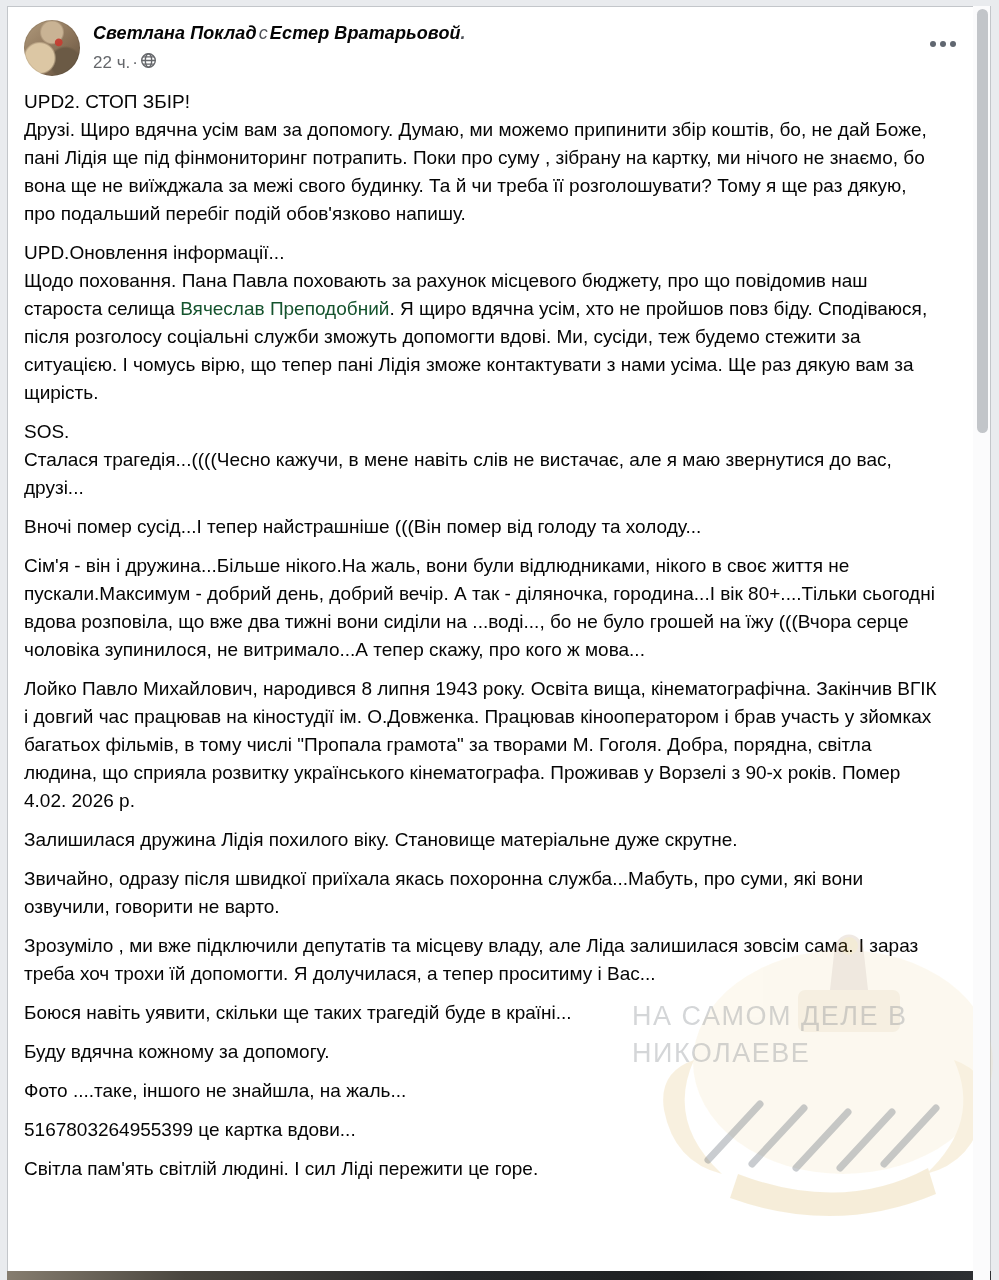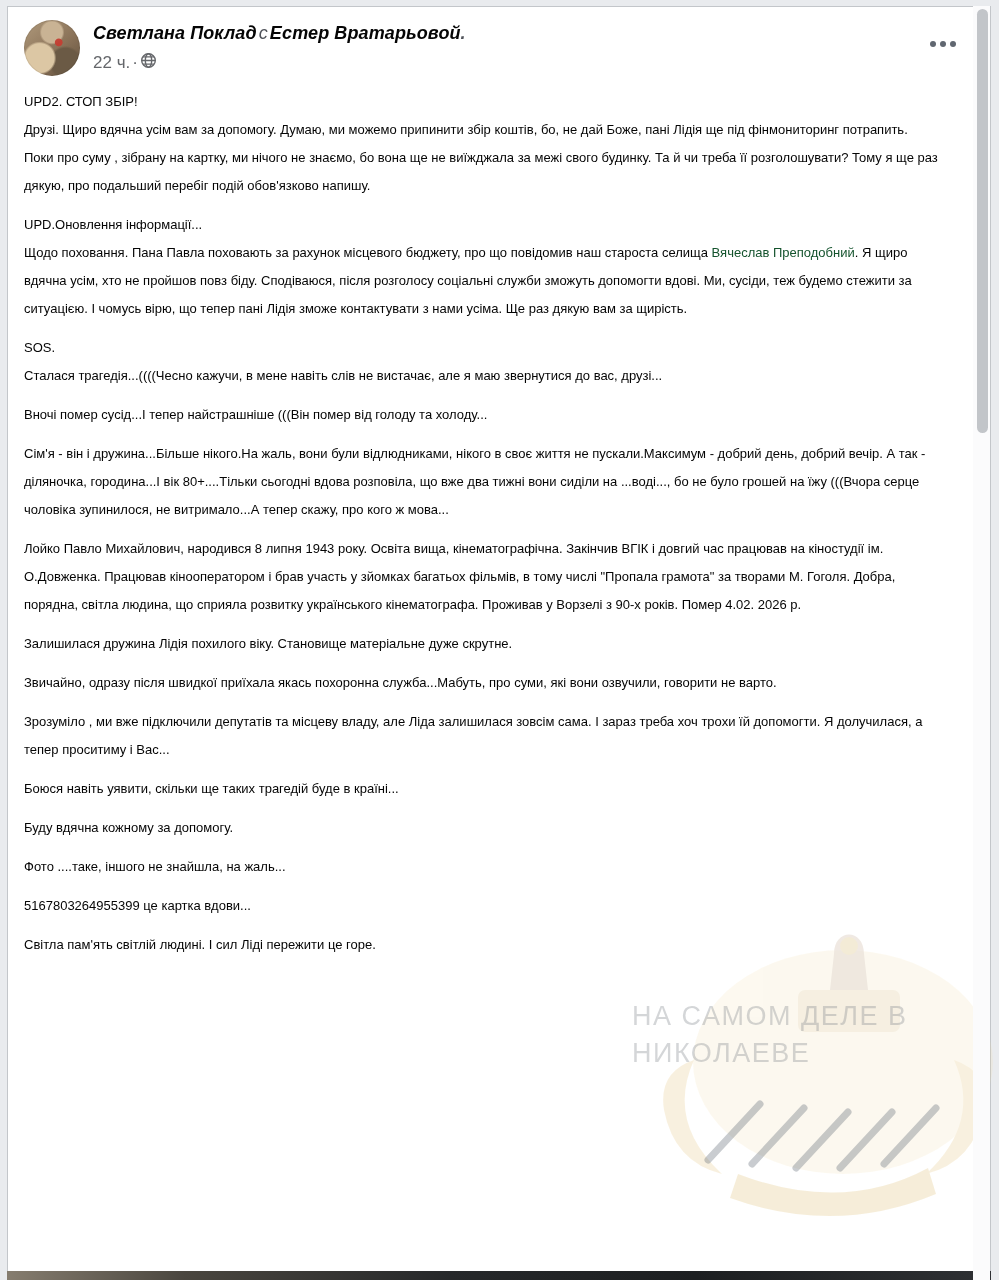--- a/index.html
+++ b/index.html
@@ -44,21 +44,21 @@
     position:absolute;right:28px;top:24px;
     display:flex;gap:4px;align-items:center;
     padding:10px 6px;cursor:pointer;border-radius:6px;
   }
   .options .dot{width:6px;height:6px;border-radius:50%;background:#606770;}
 
   
   .post-text{
     position:relative;z-index:1;
     padding:12px 52px 0 16px;
-    font-size:13px;line-height:28px;color:#050505;
+    font-size:19px;line-height:28px;color:#050505;
   }
   .paragraph{margin:0 0 11px 0;}
   .post-link{color:#14532d;cursor:pointer;}
 
   
   .emblem{position:absolute;left:648px;top:912px;z-index:3;pointer-events:none;}
   .watermark{
     position:absolute;left:632px;top:998px;width:352px;z-index:4;
     text-align:left;font-size:27px;line-height:37px;letter-spacing:1.5px;
     color:rgba(128,134,142,0.34);font-weight:normal;pointer-events:none;

